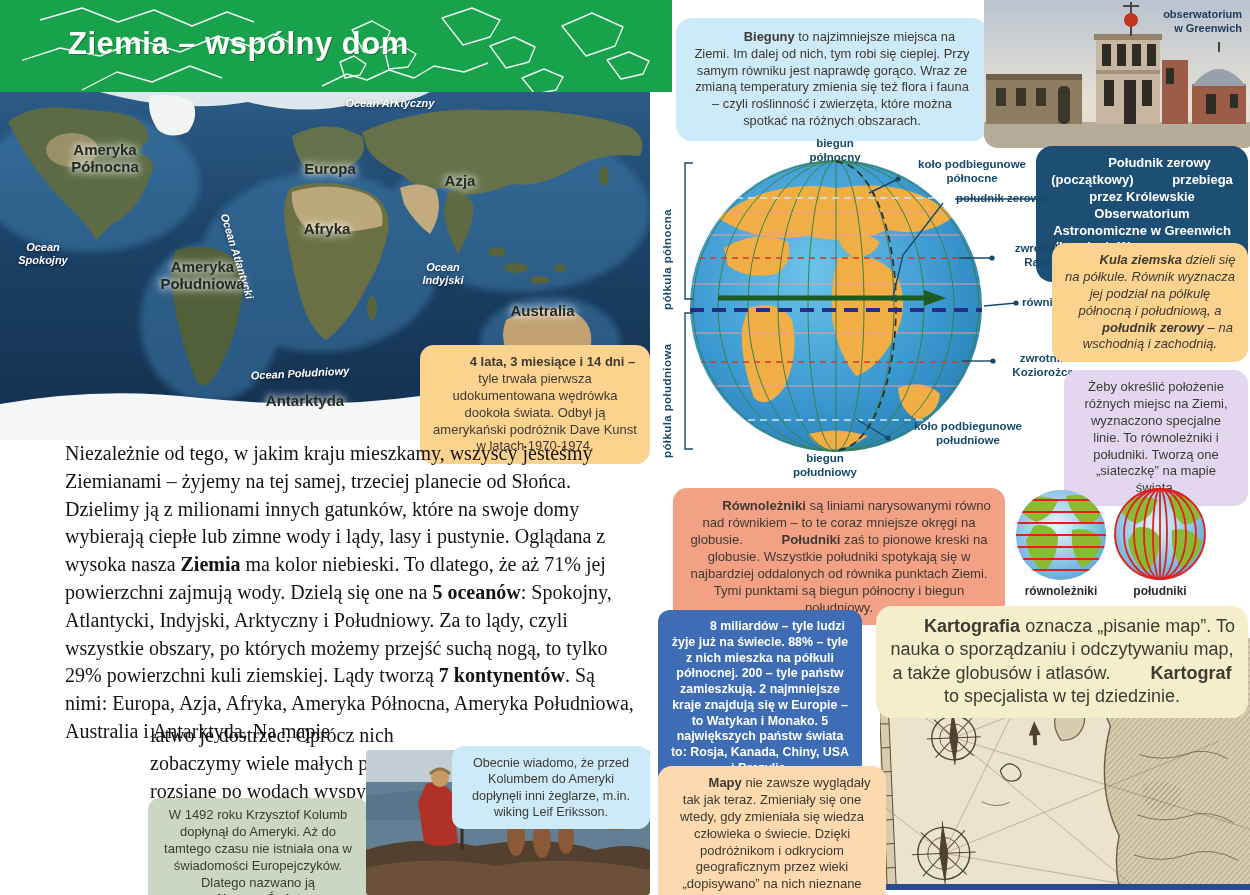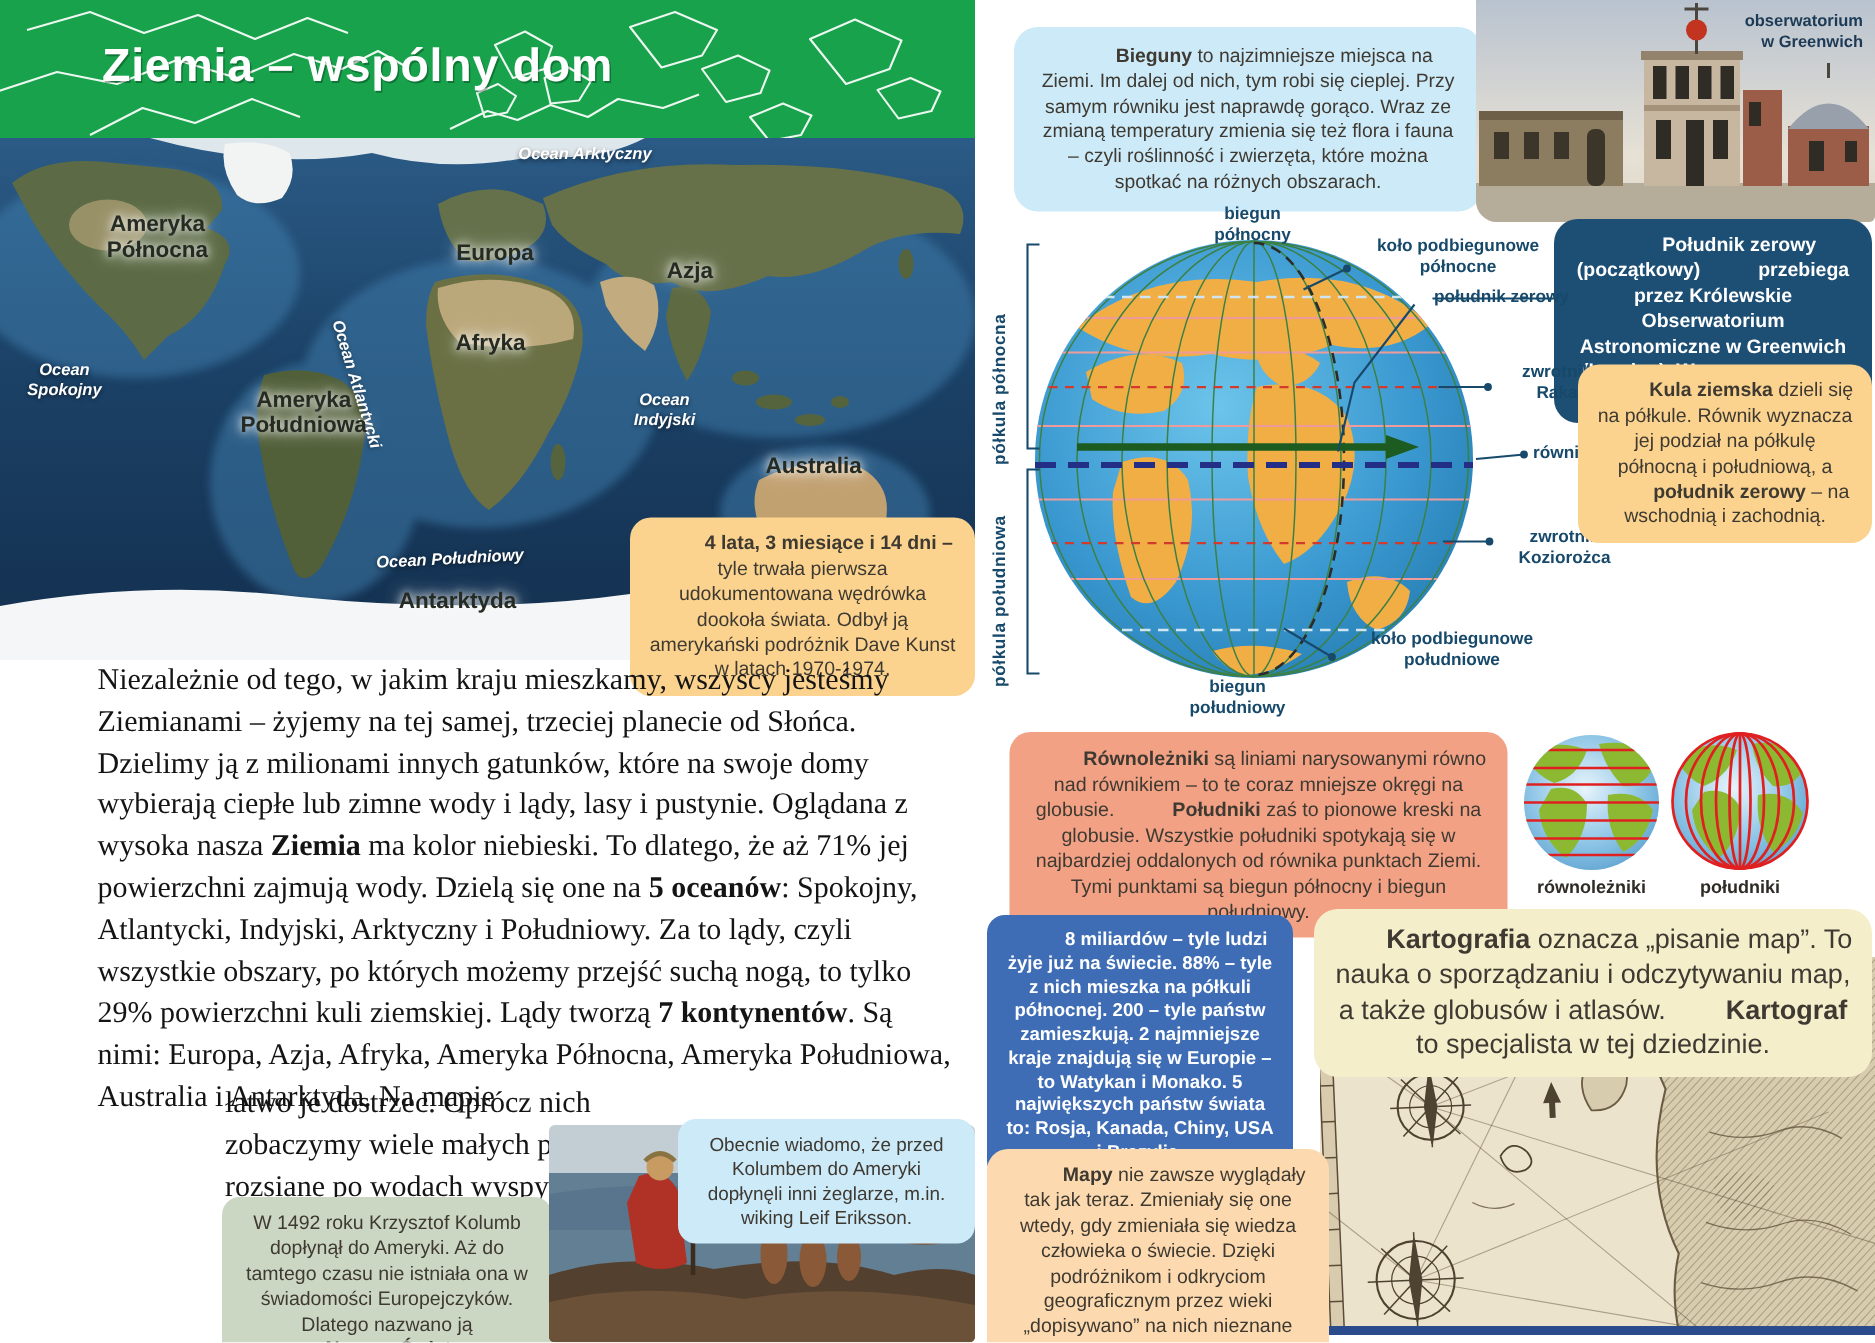--- a/index.html
+++ b/index.html
@@ -16,21 +16,21 @@
   .box-bluelight{background:var(--box_blue_light);}
   .box-navy{background:var(--box_navy);color:#fff;font-weight:700;border-radius:16px;}
   .box-blue{background:var(--box_blue);color:#fff;font-weight:700;font-size:12.4px;line-height:1.27;border-radius:12px;}
   .box-purple{background:var(--box_purple);}
   .box-salmon{background:var(--box_salmon);}
   .box-cream{background:var(--box_cream);}
   .box-peach{background:var(--box_peach);}
   .box-green{background:var(--box_green);}
 
   
-  .banner{position:absolute;left:0;top:0;width:650px;height:92px;background:var(--banner_green);overflow:hidden;}
+  .banner{position:absolute;left:0;top:0;width:650px;height:92px;background:var(--banner_green);overflow:hidden;padding-left:22px;}
   .page-title{position:absolute;left:68px;top:28px;font:700 31px/1 "Liberation Sans",sans-serif;
               color:#fff;text-shadow:1px 1px 0 rgba(0,0,0,.28);letter-spacing:.5px;}
   .world-map{position:absolute;left:0;top:92px;width:650px;height:348px;overflow:hidden;}
   .clabel{position:absolute;font:600 15px/1.12 "Liberation Sans",sans-serif;color:#252b22;text-align:center;
           white-space:pre-line;text-shadow:0 0 6px rgba(255,255,255,.95),0 0 12px rgba(255,255,255,.85);}
   .olabel{position:absolute;font:italic 700 11px/1.15 "Liberation Sans",sans-serif;color:#fff;text-align:center;
           white-space:pre-line;text-shadow:0 1px 3px rgba(0,0,0,.55);}
   .main-par{position:absolute;left:65px;top:440px;width:577px;
             font:400 20px/1.39 "Liberation Serif",serif;color:#141414;text-align:left;}
   .main-par .b,.indent-par .b{font-weight:700;}
@@ -305,22 +305,23 @@
   <div class="glabel" style="left:1022px;top:296px;width:60px;text-align:left;">równik</div>
   <div class="glabel" style="left:1000px;top:352px;width:86px;">zwrotnik
 Koziorożca</div>
   <div class="glabel" style="left:898px;top:420px;width:140px;">koło podbiegunowe
 południowe</div>
   <div class="glabel" style="left:770px;top:452px;width:110px;">biegun
 południowy</div>
   <div class="vlabel" style="left:662px;top:180px;height:130px;">półkula północna</div>
   <div class="vlabel" style="left:662px;top:318px;height:140px;">półkula południowa</div>
 
-  <div class="box box-orange" style="left:1052px;top:243px;width:196px;min-height:102px;"><span class="b">Kula ziemska</span><span> dzieli się na półkule. Równik wyznacza jej podział na półkulę północną i południową, a </span><span class="b">południk zerowy</span><span> – na wschodnią i zachodnią.</span></div>
-
+  <div class="box box-orange" style="left:1052px;top:243px;width:196px;min-height:102px;font-style:italic;"><span class="b">Kula ziemska</span><span> dzieli się na półkule. Równik wyznacza jej podział na półkulę północną i południową, a </span><span class="b">południk zerowy</span><span> – na wschodnią i zachodnią.</span></div>
+
+  <div class="box box-purple" style="left:1064px;top:370px;width:184px;min-height:102px;"><span>Żeby określić położenie różnych miejsc na Ziemi, wyznaczono specjalne linie. To równoleżniki i południki. Tworzą one „siateczkę” na mapie świata.</span></div>
 
   <div class="box box-salmon" style="left:673px;top:488px;width:332px;min-height:112px;font-size:13.1px;"><span class="b">Równoleżniki</span><span> są liniami narysowanymi równo nad równikiem – to te coraz mniejsze okręgi na globusie. </span><span class="b">Południki</span><span> zaś to pionowe kreski na globusie. Wszystkie południki spotykają się w najbardziej oddalonych od równika punktach Ziemi. Tymi punktami są biegun północny i biegun południowy.</span></div>
 
   <svg class="abs" style="left:1014px;top:488px;" width="94" height="94" viewBox="0 0 94 94">
     <defs>
       <radialGradient id="sg1" cx="0.45" cy="0.4" r="0.75">
         <stop offset="0" stop-color="#e8f4fb"></stop>
           <stop offset="0.55" stop-color="#8cc4e6"></stop>
           <stop offset="1" stop-color="#4e97c8"></stop>
       </radialGradient>

